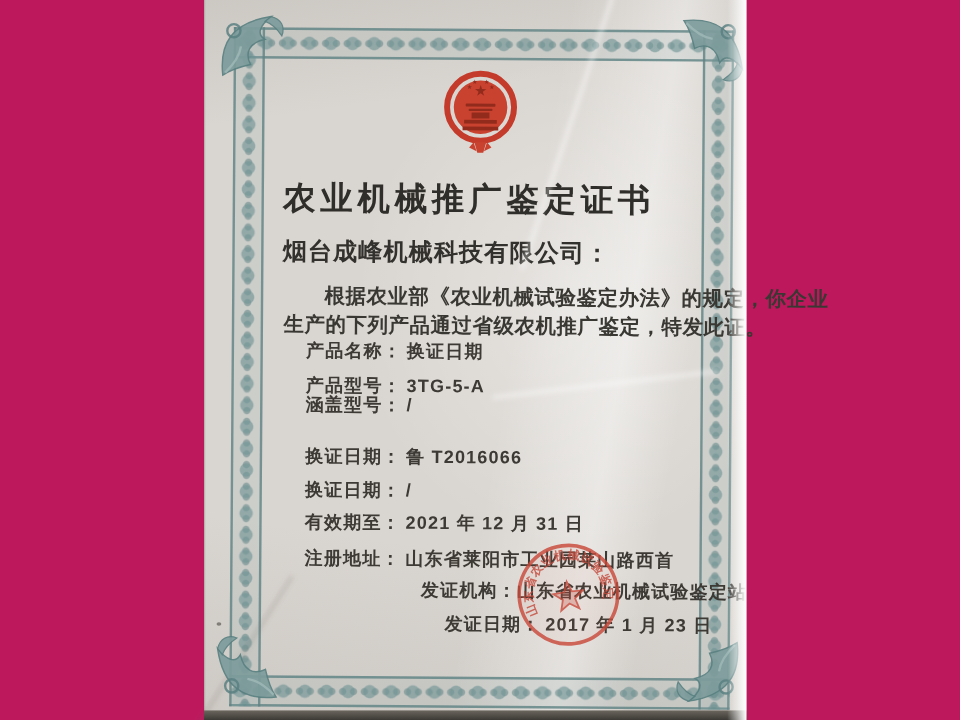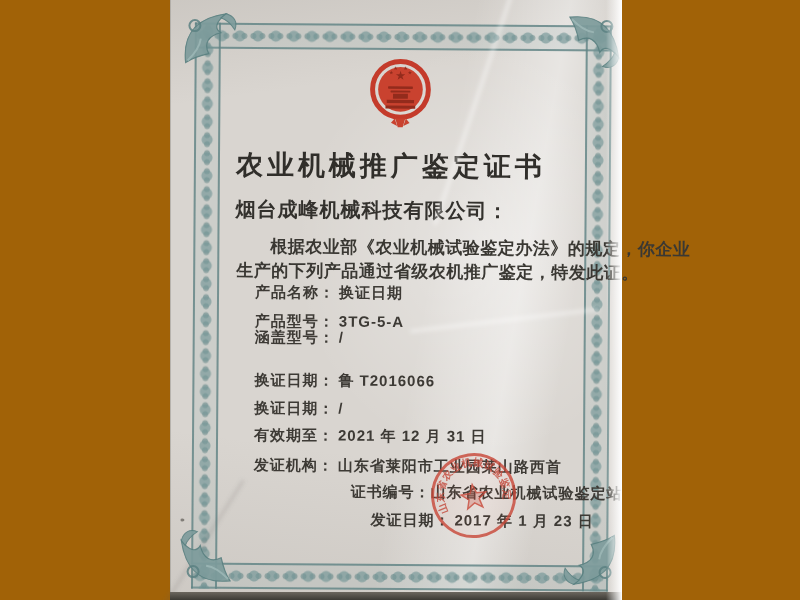--- a/index.html
+++ b/index.html
@@ -1,18 +1,18 @@
 <!DOCTYPE html>
 <html><head>
 <meta charset="utf-8">
 <style>
   * { margin:0; padding:0; box-sizing:border-box; }
   html,body { width:800px; height:600px; overflow:hidden; background:#ffffff;
     font-family:"Liberation Sans", sans-serif; }
-  .stage { position:relative; width:800px; height:600px; background:#a16207; }
+  .stage { position:relative; width:800px; height:600px; background:#be185d; }
 
   
   .photo { position:absolute; left:170px; top:0; width:452px; height:600px;
     background:
       radial-gradient(ellipse at 68% 42%, rgba(255,255,255,0.35), rgba(255,255,255,0) 42%),
       linear-gradient(100deg, rgba(255,255,255,0) 55%, rgba(255,255,255,0.40) 72%, rgba(255,255,255,0) 82%),
       linear-gradient(172deg, rgba(125,120,112,0.14), rgba(255,255,255,0) 16%),
       linear-gradient(8deg, rgba(120,114,106,0.12), rgba(255,255,255,0) 26%),
       #d9d5d0;
     box-shadow: inset 1px 0 0 rgba(160,156,150,0.6);
@@ -169,25 +169,25 @@
       <div class="row row-3">
         <span>换证日期：</span><span class="val">鲁 T2016066</span>
       </div>
       <div class="row row-4">
         <span>换证日期：</span><span class="val">/</span>
       </div>
       <div class="row row-5">
         <span>有效期至：</span><span class="val">2021 年 12 月 31 日</span>
       </div>
       <div class="row row-6">
-        <span>发证机构：</span><span class="val">山东省莱阳市工业园莱山路西首</span>
+        <span>注册地址：</span><span class="val">山东省莱阳市工业园莱山路西首</span>
       </div>
 
       <div class="row issuer-row">
-        <span>证书编号：</span><span>山东省农业机械试验鉴定站</span>
+        <span>发证机构：</span><span>山东省农业机械试验鉴定站</span>
       </div>
       <div class="row date-row">
         <span>发证日期：</span><span class="val">2017 年 1 月 23 日</span>
       </div>
 
       <svg class="seal" viewBox="0 0 100 100">
         <defs>
           <path id="sealArc" d="M 22.8,62.7 A 30 30 0 1 1 77.2,62.7"></path>
         </defs>
         <circle cx="50" cy="50" r="41" fill="rgba(220,120,105,0.07)" stroke="#c94a3b" stroke-width="3"></circle>

